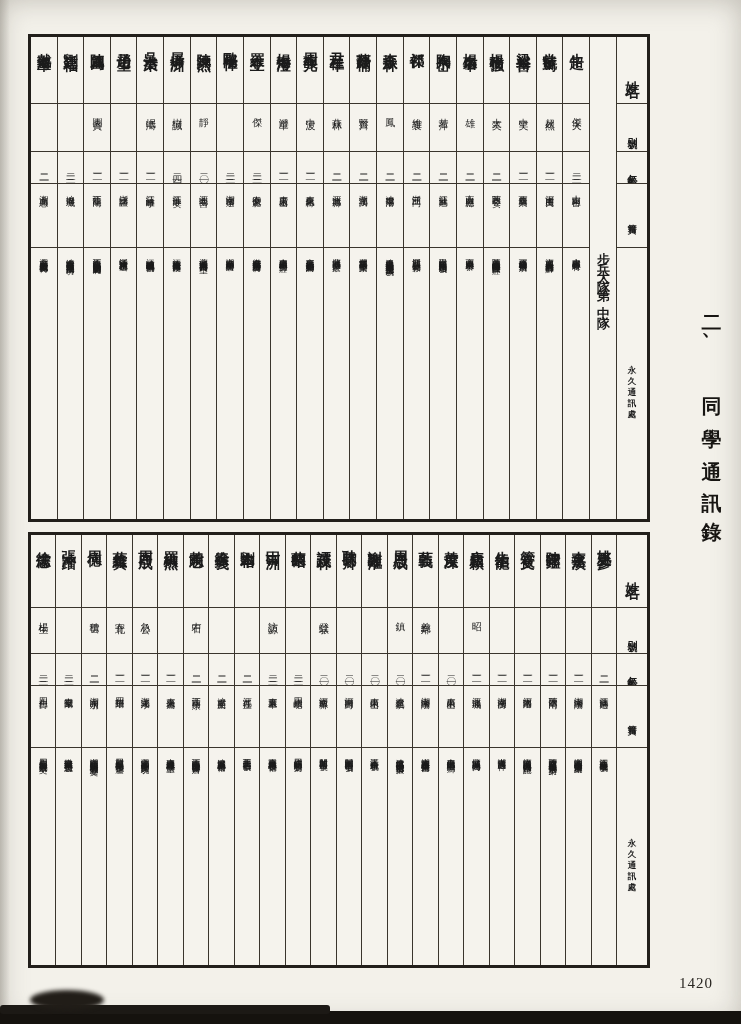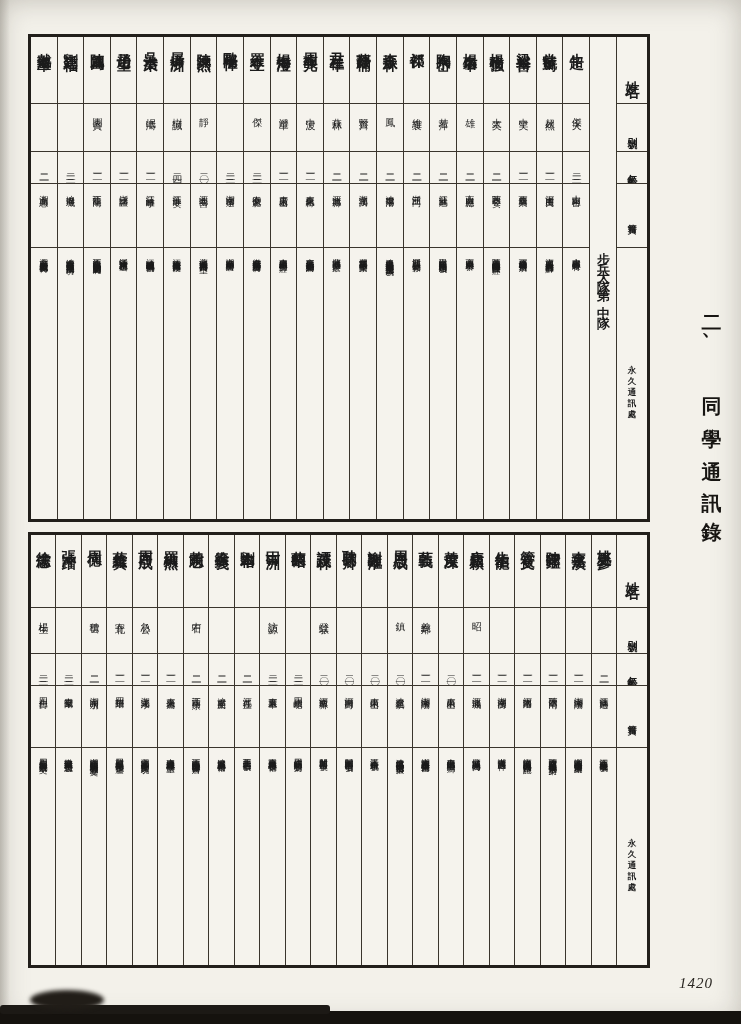--- a/index.html
+++ b/index.html
@@ -52,21 +52,21 @@
   .col-labels .c-age .lblv { letter-spacing: 2px; }
   .col-labels .c-addr .lblv { letter-spacing: 11px; }
 
   .col-unit .unit-cell { flex: 1 1 auto; align-items: center; }
   .unit-cell .vt { font-size: 13px; font-weight: bold; letter-spacing: 9px; }
 
   .margin-title {
     position: absolute; right: 15px; top: 300px;
     font-size: 20px; font-weight: bold; letter-spacing: 31px; color: #171512;
   }
-  .page-number { position: absolute; right: 28px; bottom: 32px; font-size: 15px; letter-spacing: 1px; color: #2a2722; font-style: italic; }
+  .page-number { position: absolute; right: 28px; bottom: 32px; font-size: 15px; letter-spacing: 1px; color: #2a2722; }
 
   .scan-bar  { position: absolute; left: 0; right: 0; bottom: 0; height: 13px; background: #15120e; }
   .scan-bar2 { position: absolute; left: 0; bottom: 10px; width: 330px; height: 9px; background: #1c1915; border-radius: 3px; }
   .scan-blob { position: absolute; left: 30px; bottom: 14px; width: 74px; height: 20px; background: #211d18; border-radius: 50%; filter: blur(2px); }
   .edge-shade { position: absolute; left: 0; top: 0; bottom: 0; width: 10px; background: linear-gradient(to right, rgba(90,85,75,.25), rgba(90,85,75,0)); }
 </style>
 </head>
 <body>
 
 <div class="page">

